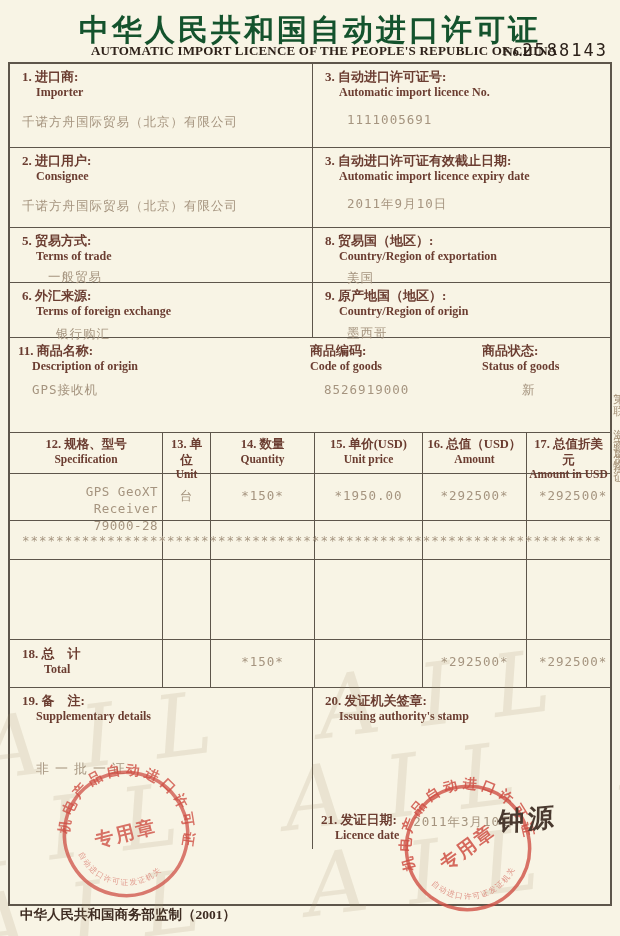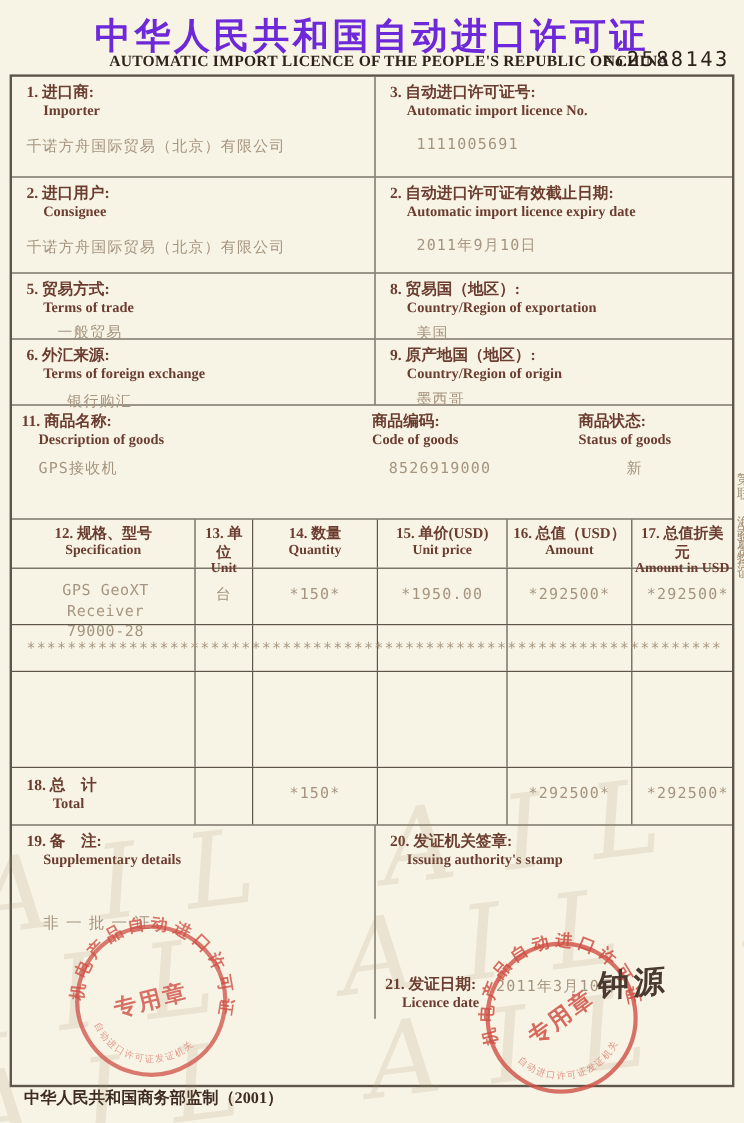--- a/index.html
+++ b/index.html
@@ -2,21 +2,21 @@
 <html><head>
 <meta charset="utf-8">
 <style>
   html,body{margin:0;padding:0;}
   body{width:620px;height:936px;font-family:"Liberation Serif",serif;}
   .page{position:relative;width:620px;height:936px;background:#f8f4e5;overflow:hidden;}
 
   
   .title{position:absolute;top:10px;left:0;width:620px;text-align:center;
     font-family:"Liberation Sans",sans-serif;font-weight:800;font-size:30px;
-    letter-spacing:3px;color:#6d28d9;}
+    letter-spacing:3px;color:#14532d;}
   .subtitle{position:absolute;top:43px;left:57px;font-weight:700;font-size:13px;
     color:#2f221a;letter-spacing:0.2px;margin-left:34px;}
   .licno{position:absolute;top:40px;right:12px;color:#2c211a;white-space:nowrap;}
   .licno .nl{font-weight:700;font-size:13px;}
   .licno .nv{font-family:"DejaVu Sans Mono",monospace;font-size:17px;letter-spacing:2px;}
 
   
   .sheet{position:absolute;left:8px;top:62px;width:604px;height:844px;
     border:2px solid #5e564b;box-sizing:border-box;display:flex;flex-direction:column;}
   .row{display:flex;border-bottom:1.5px solid #5e564b;box-sizing:border-box;flex:none;}
@@ -50,21 +50,21 @@
   .c0{width:152px;flex:none;}
   .c1{width:48px;flex:none;}
   .c2{width:104px;flex:none;}
   .c3{width:108px;flex:none;}
   .c4{width:104px;flex:none;}
   .c5{flex:1;}
   .th{text-align:center;padding:4px 2px;}
   .th .lab-cn{font-size:12.5px;}
   .th .lab-en{margin-left:0;font-size:11.5px;}
   .td{text-align:center;padding-top:12px;}
-  .td-spec{text-align:center;padding:10px 4px 0 8px;}
+  .td-spec{text-align:right;padding:10px 4px 0 8px;}
   .td-spec .val{letter-spacing:0.5px;line-height:1.35;}
   .sep-overlay{position:absolute;left:12px;right:8px;top:50%;transform:translateY(-50%);
     overflow:hidden;white-space:nowrap;z-index:2;}
   .total-lab{padding-top:6px;}
   .total-lab .lab-en{margin-left:22px;}
 
   
   .rem-val{position:absolute;left:26px;top:72px;letter-spacing:6px;font-size:13px;z-index:4;}
   .f21{position:absolute;left:8px;top:124px;display:flex;gap:14px;align-items:flex-start;z-index:4;}
 
@@ -118,21 +118,21 @@
       </div>
     </div>
 
     <div class="row h80">
       <div class="cell lcol">
         <div class="lab-cn">2. 进口用户:</div>
         <div class="lab-en">Consignee</div>
         <div class="val ind42">千诺方舟国际贸易（北京）有限公司</div>
       </div>
       <div class="cell rcol bl">
-        <div class="lab-cn">2. 自动进口许可证有效截止日期:</div>
+        <div class="lab-cn">3. 自动进口许可证有效截止日期:</div>
         <div class="lab-en">Automatic import licence expiry date</div>
         <div class="val ind22">2011年9月10日</div>
       </div>
     </div>
 
     <div class="row h55">
       <div class="cell lcol">
         <div class="lab-cn">5. 贸易方式:</div>
         <div class="lab-en">Terms of trade</div>
         <div class="val ind26">一般贸易</div>
@@ -155,21 +155,21 @@
         <div class="lab-en">Country/Region of origin</div>
         <div class="val indr22">墨西哥</div>
       </div>
     </div>
 
 
     <div class="row h95">
       <div class="cell" style="flex:1">
         <div class="g g-desc">
           <div class="lab-cn">11. 商品名称:</div>
-          <div class="lab-en">Description of goods</div>
+          <div class="lab-en">Description of origin</div>
           <span class="val" style="margin-left:14px">GPS接收机</span>
         </div>
         <div class="g g-code">
           <div class="lab-cn">商品编码:</div>
           <div class="lab-en" style="margin-left:0">Code of goods</div>
           <span class="val" style="margin-left:14px">8526919000</span>
         </div>
         <div class="g g-status">
           <div class="lab-cn">商品状态:</div>
           <div class="lab-en" style="margin-left:0">Status of goods</div>

